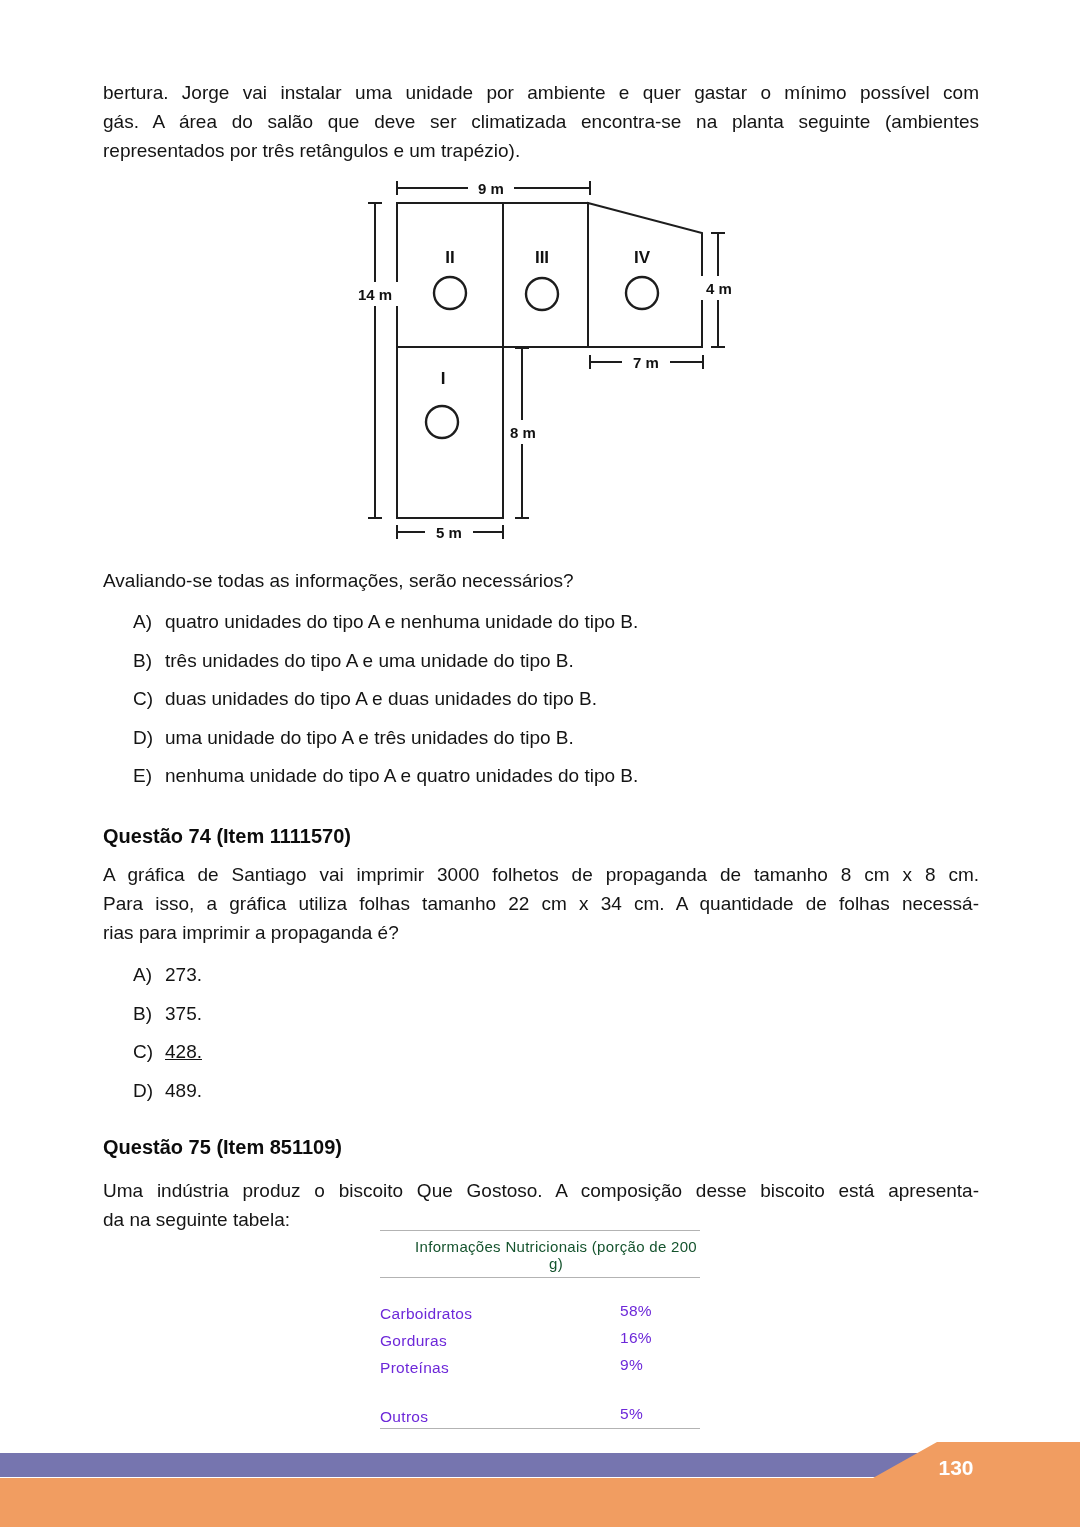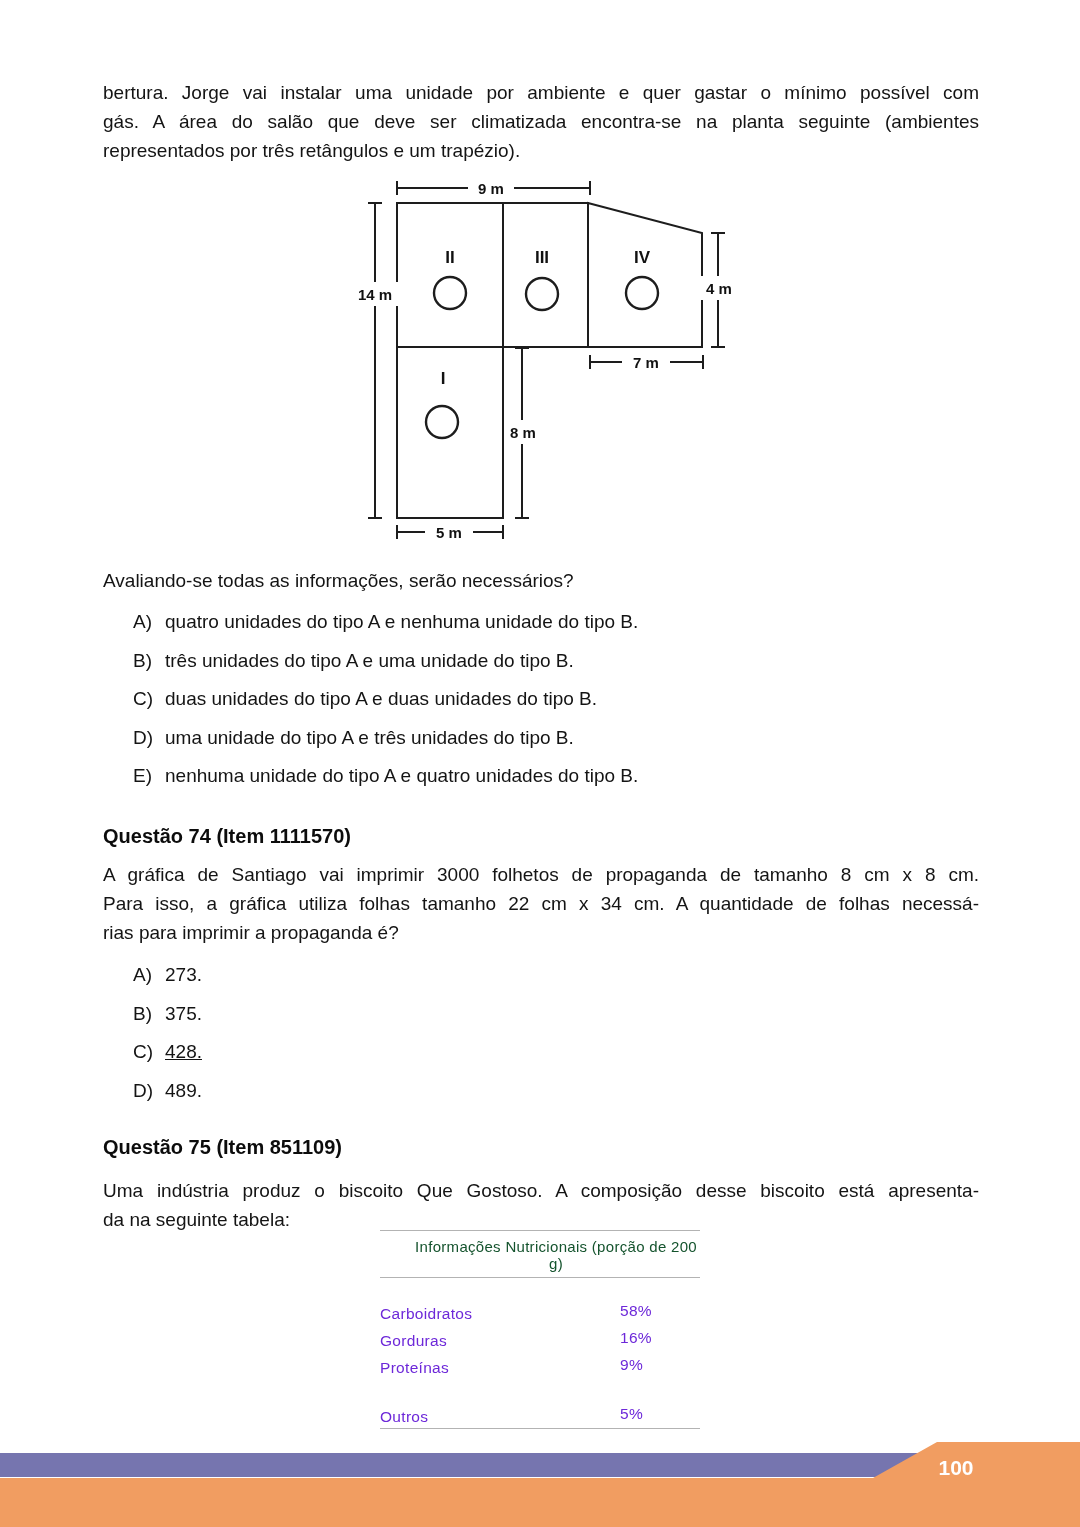--- a/index.html
+++ b/index.html
@@ -184,15 +184,15 @@
     <div class="t-row" style="top:170px;margin-top:8px;">
       <span>Outros</span>
       <span class="t-val">5%</span>
     </div>
 
     <div class="t-rule" style="top:198px;"></div>
   </div>
 
   <div class="bar-purple"></div>
   <div class="bar-orange"></div>
-  <div class="page-num">100</div>
+  <div class="page-num">130</div>
 
 </div>
 
 </body></html>

